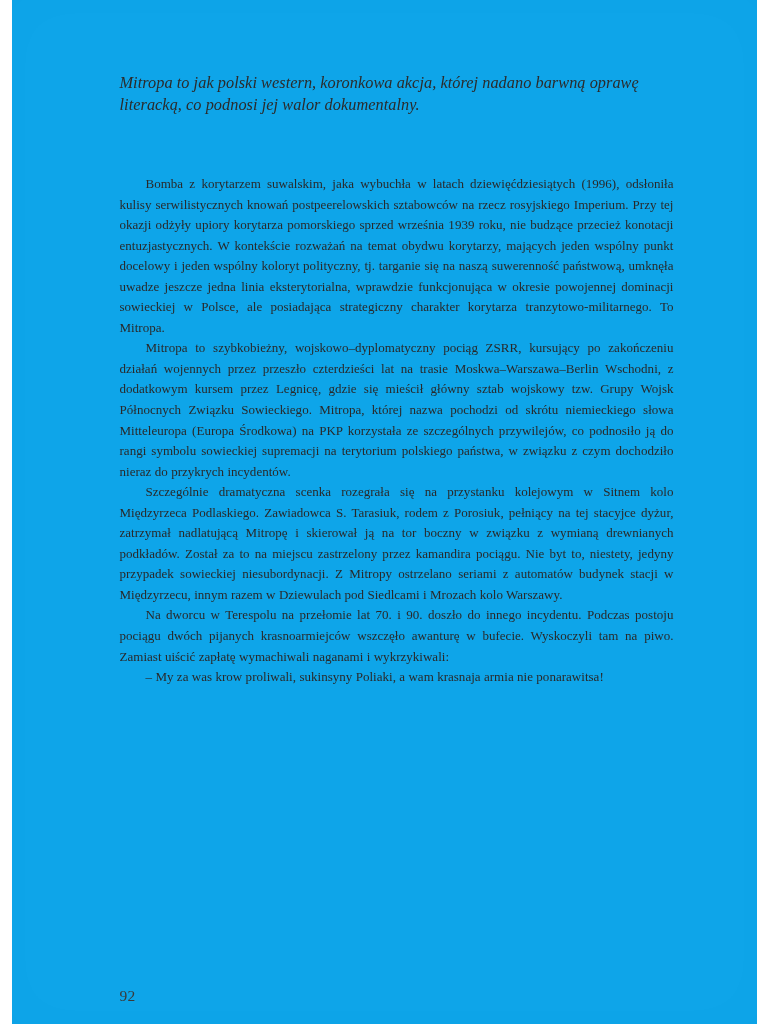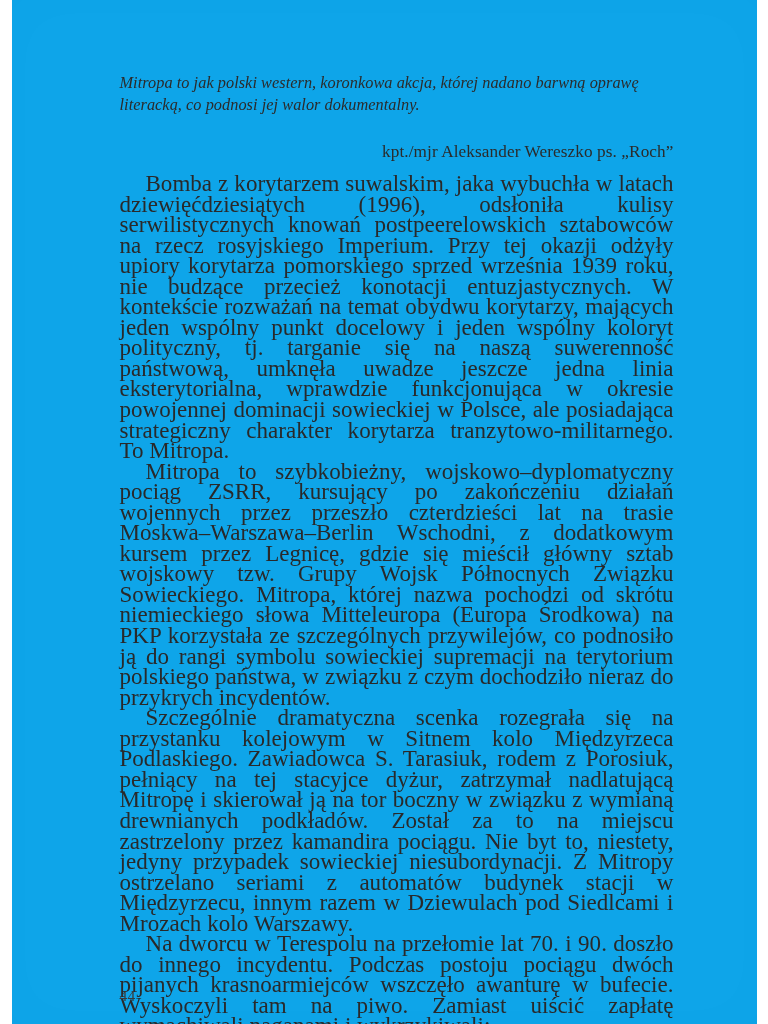--- a/index.html
+++ b/index.html
@@ -60,21 +60,21 @@
   
   .body-text {
     position: absolute;
     left: 0;
     top: 174px;
     width: 554px;
   }
 
   .body-paragraph {
     font-family: "Liberation Serif", "DejaVu Serif", serif;
-    font-size: 23px;
+    font-size: 13px;
     line-height: 20.55px;
     color: #29292a;
     text-align: justify;
     text-justify: inter-word;
     margin: 0;
     text-indent: 26px;
     hyphens: manual;
     -webkit-hyphens: manual;
     letter-spacing: 0.02px;
     word-spacing: 0.1px;
@@ -98,27 +98,27 @@
 </style>
 </head>
 <body>
 
 <div class="page">
 
   <div class="text-column">
 
     <div class="epigraph">
       <p class="epigraph-text">Mitropa to jak polski western, koronkowa akcja, której nadano barwną oprawę literacką, co podnosi jej walor dokumentalny.</p>
-      <p class="epigraph-attribution">kpt./mjr Aleksander Wereszko ps. „Roch”</p>
     </div>
 
     <div class="body-text">
       <p class="body-paragraph">Bomba z korytarzem suwalskim, jaka wybuchła w latach dziewięćdziesiątych (1996), odsłoniła kulisy serwilistycznych knowań postpeerelowskich sztabowców na rzecz rosyjskiego Imperium. Przy tej okazji odżyły upiory korytarza pomorskiego sprzed września 1939 roku, nie budzące przecież konotacji entuzjastycznych. W kontekście rozważań na temat obydwu korytarzy, mających jeden wspólny punkt docelowy i jeden wspólny koloryt polityczny, tj. targanie się na naszą suwerenność państwową, umknęła uwadze jeszcze jedna linia eksterytorialna, wprawdzie funkcjonująca w okresie powojennej dominacji sowieckiej w Polsce, ale posiadająca strategiczny charakter korytarza tranzytowo-militarnego. To Mitropa.</p>
       <p class="body-paragraph">Mitropa to szybkobieżny, wojskowo–dyplomatyczny pociąg ZSRR, kursujący po zakończeniu działań wojennych przez przeszło czterdzieści lat na trasie Moskwa–Warszawa–Berlin Wschodni, z dodatkowym kursem przez Legnicę, gdzie się mieścił główny sztab wojskowy tzw. Grupy Wojsk Północnych Związku Sowieckiego. Mitropa, której nazwa pochodzi od skrótu niemieckiego słowa Mitteleuropa (Europa Środkowa) na PKP korzystała ze szczególnych przywilejów, co podnosiło ją do rangi symbolu sowieckiej supremacji na terytorium polskiego państwa, w związku z czym dochodziło nieraz do przykrych incydentów.</p>
       <p class="body-paragraph">Szczególnie dramatyczna scenka rozegrała się na przystanku kolejowym w Sitnem kolo Międzyrzeca Podlaskiego. Zawiadowca S. Tarasiuk, rodem z Porosiuk, pełniący na tej stacyjce dyżur, zatrzymał nadlatującą Mitropę i skierował ją na tor boczny w związku z wymianą drewnianych podkładów. Został za to na miejscu zastrzelony przez kamandira pociągu. Nie byt to, niestety, jedyny przypadek sowieckiej niesubordynacji. Z Mitropy ostrzelano seriami z automatów budynek stacji w Międzyrzecu, innym razem w Dziewulach pod Siedlcami i Mrozach kolo Warszawy.</p>
       <p class="body-paragraph">Na dworcu w Terespolu na przełomie lat 70. i 90. doszło do innego incydentu. Podczas postoju pociągu dwóch pijanych krasnoarmiejców wszczęło awanturę w bufecie. Wyskoczyli tam na piwo. Zamiast uiścić zapłatę wymachiwali naganami i wykrzykiwali:</p>
+      <p class="body-paragraph dialogue">– My za was krow proliwali, sukinsyny Poliaki, a wam krasnaja armia nie ponarawitsa!</p>
     </div>
 
   </div>
 
-  <div class="folio">44</div>
+  <div class="folio">92</div>
 
 </div>
 
 </body></html>

